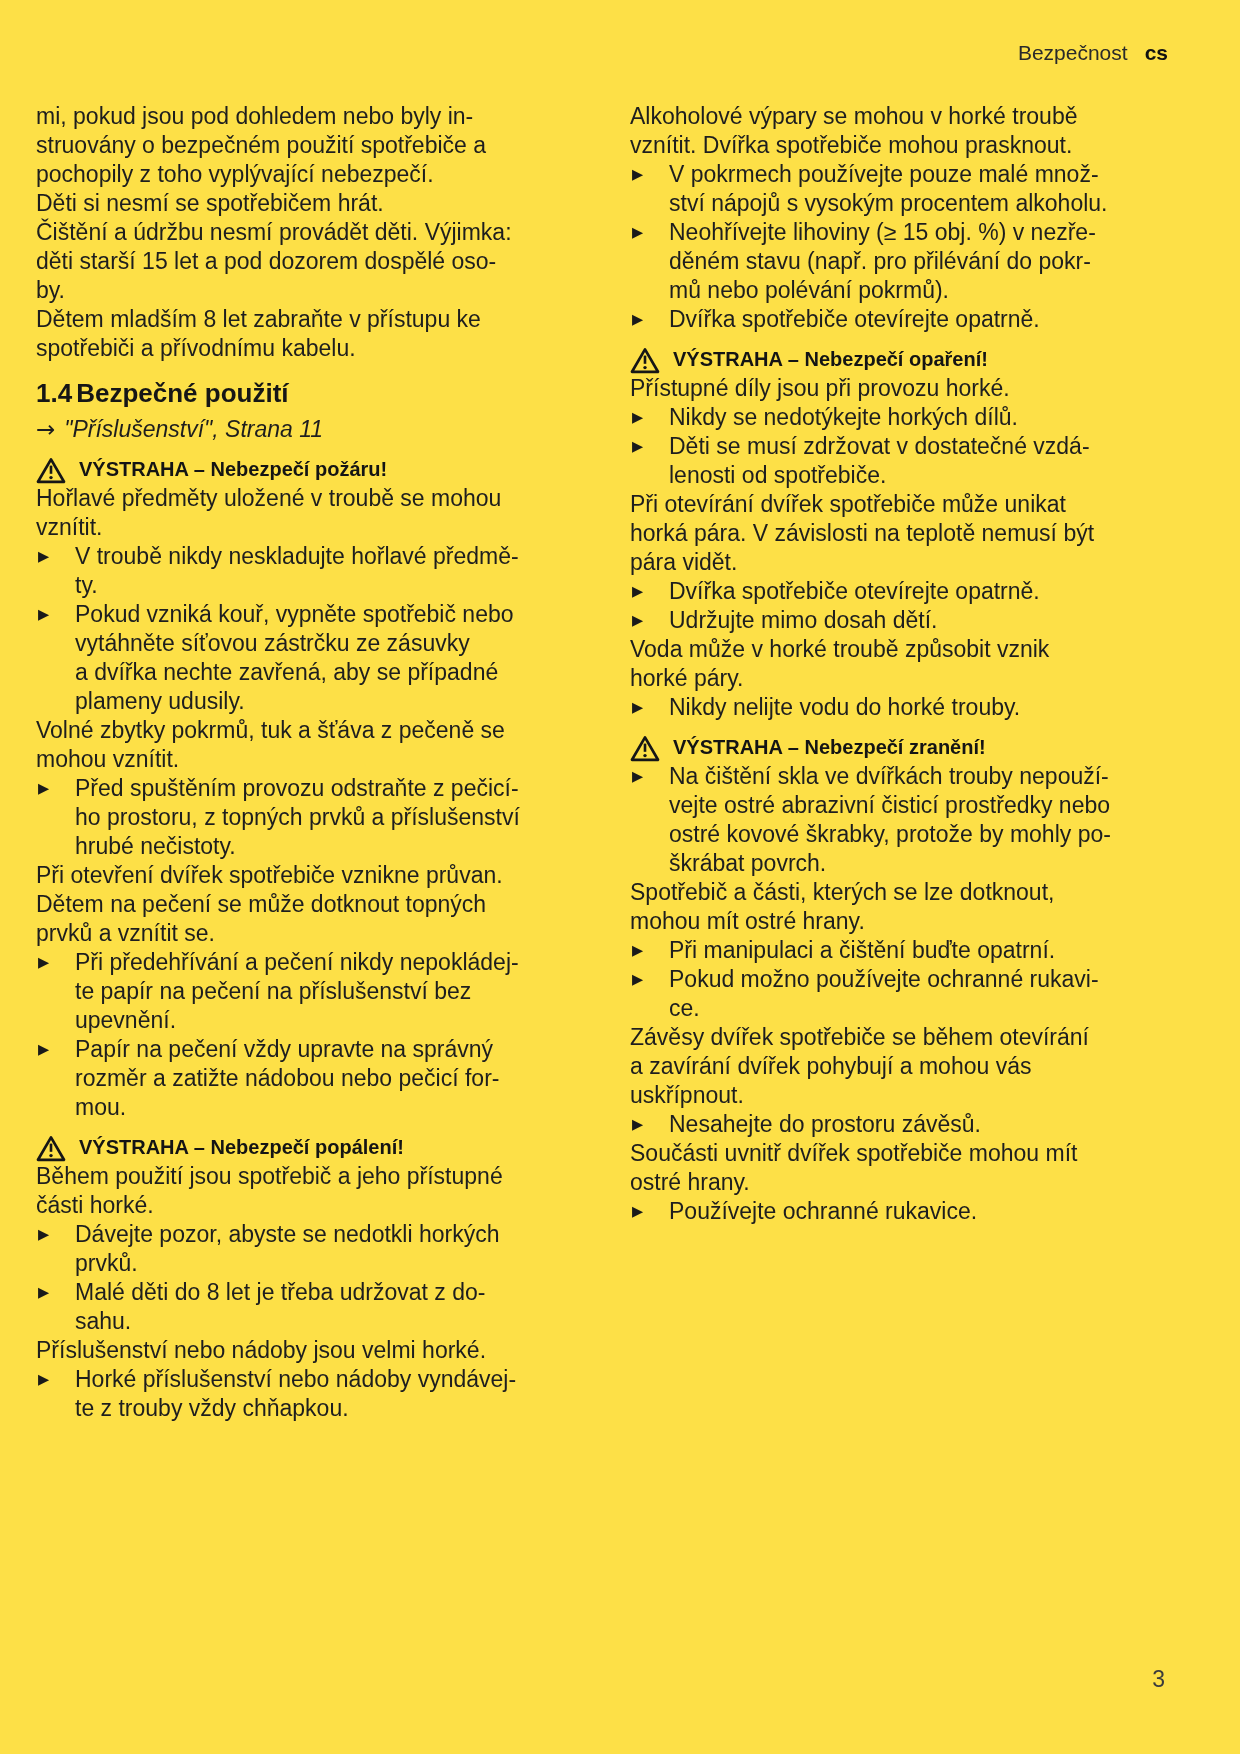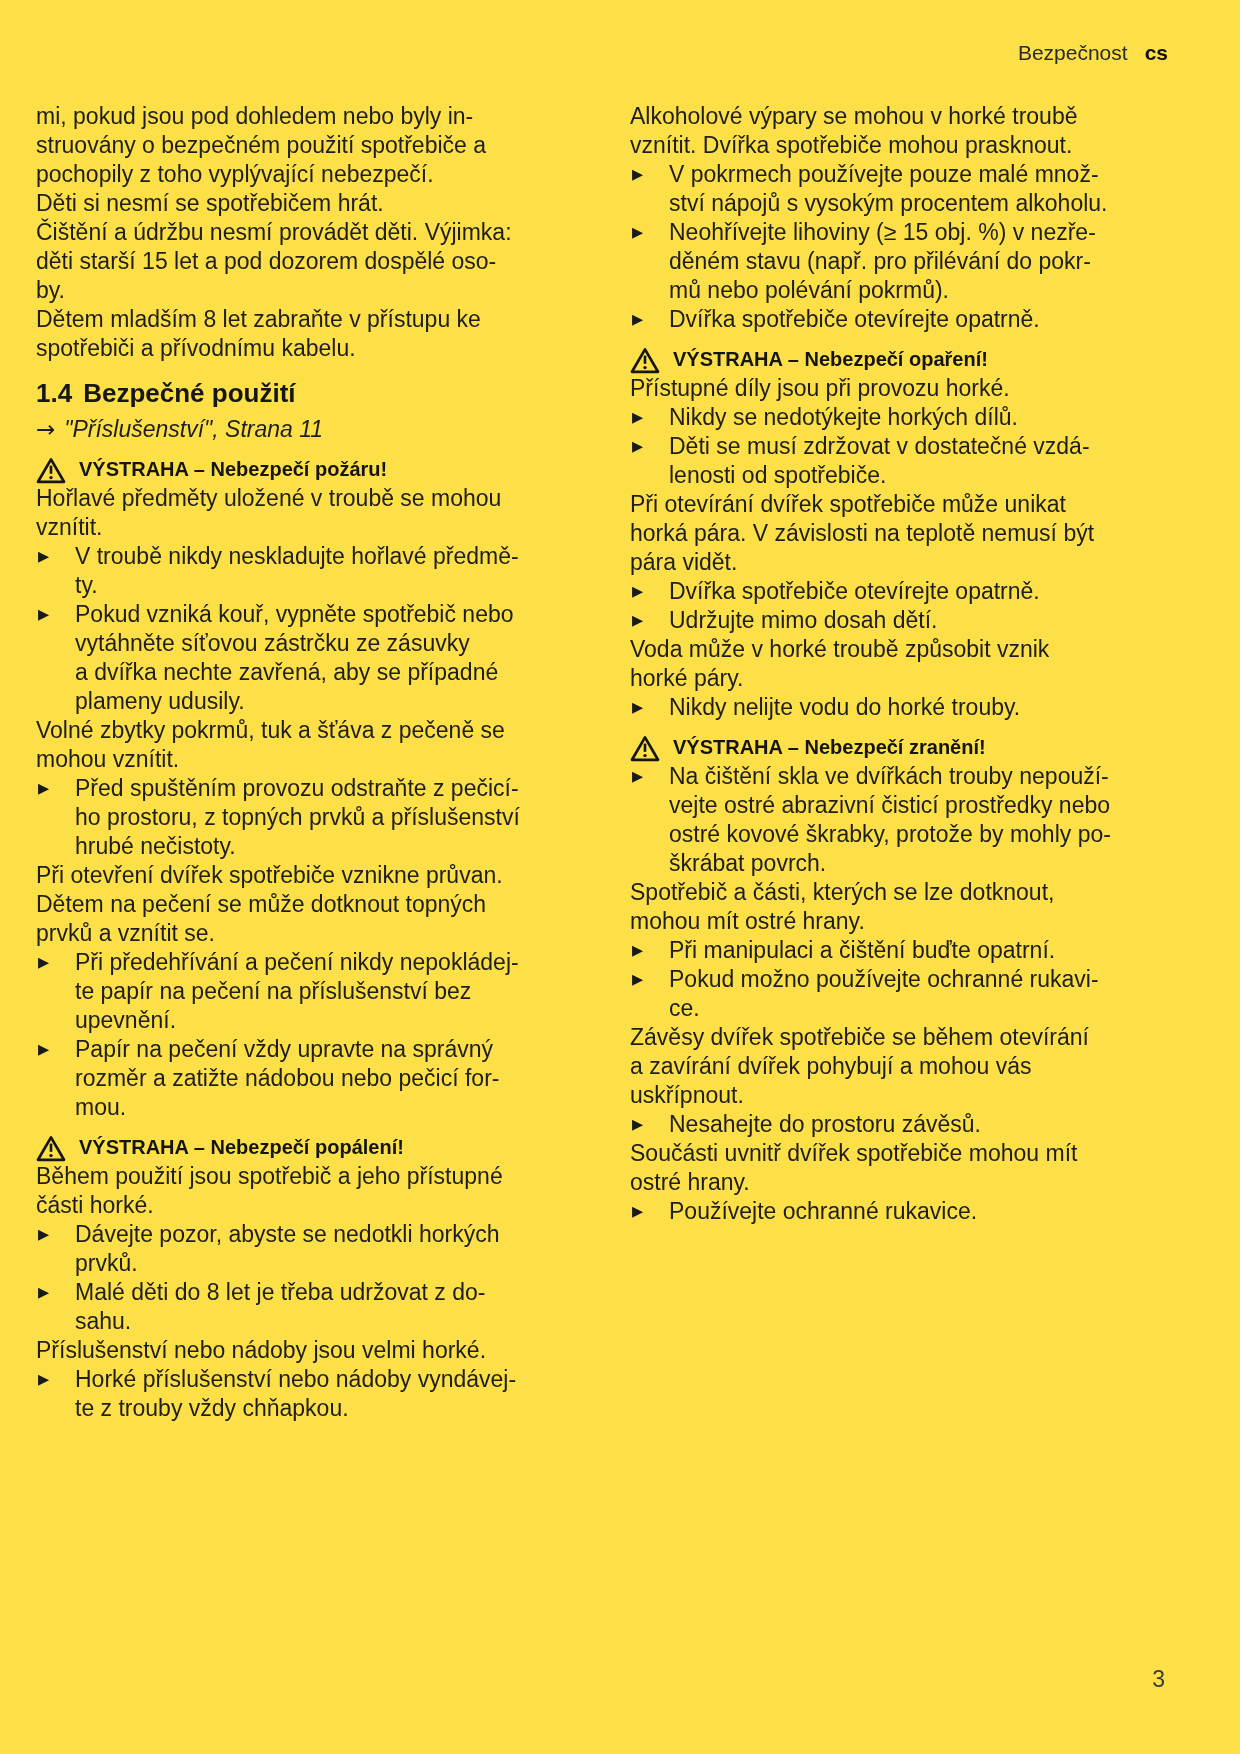--- a/index.html
+++ b/index.html
@@ -24,21 +24,21 @@
     position: absolute; top: 102px; left: 36px; width: 1150px;
     display: flex; gap: 37px;
   }
   .col { width: 557px; flex: none; font-size: 23px; line-height: 29px; }
 
   p.para { margin: 0; white-space: pre; }
 
   h2.section-heading {
     margin: 14px 0 6px 0;
     font-size: 26px; line-height: 32px; font-weight: bold; color: #161616;
-    display: flex; gap: 11px; align-items: baseline;
+    display: flex; gap: 4px; align-items: baseline;
   }
 
   .warning-heading {
     margin: 10px 0 0 0;
     display: flex; align-items: center; gap: 13px;
     font-weight: bold; font-size: 20px; line-height: 30px; color: #141414;
     white-space: pre;
   }
   .warning-icon { flex: none; display: inline-flex; position: relative; top: 1px; }
 

